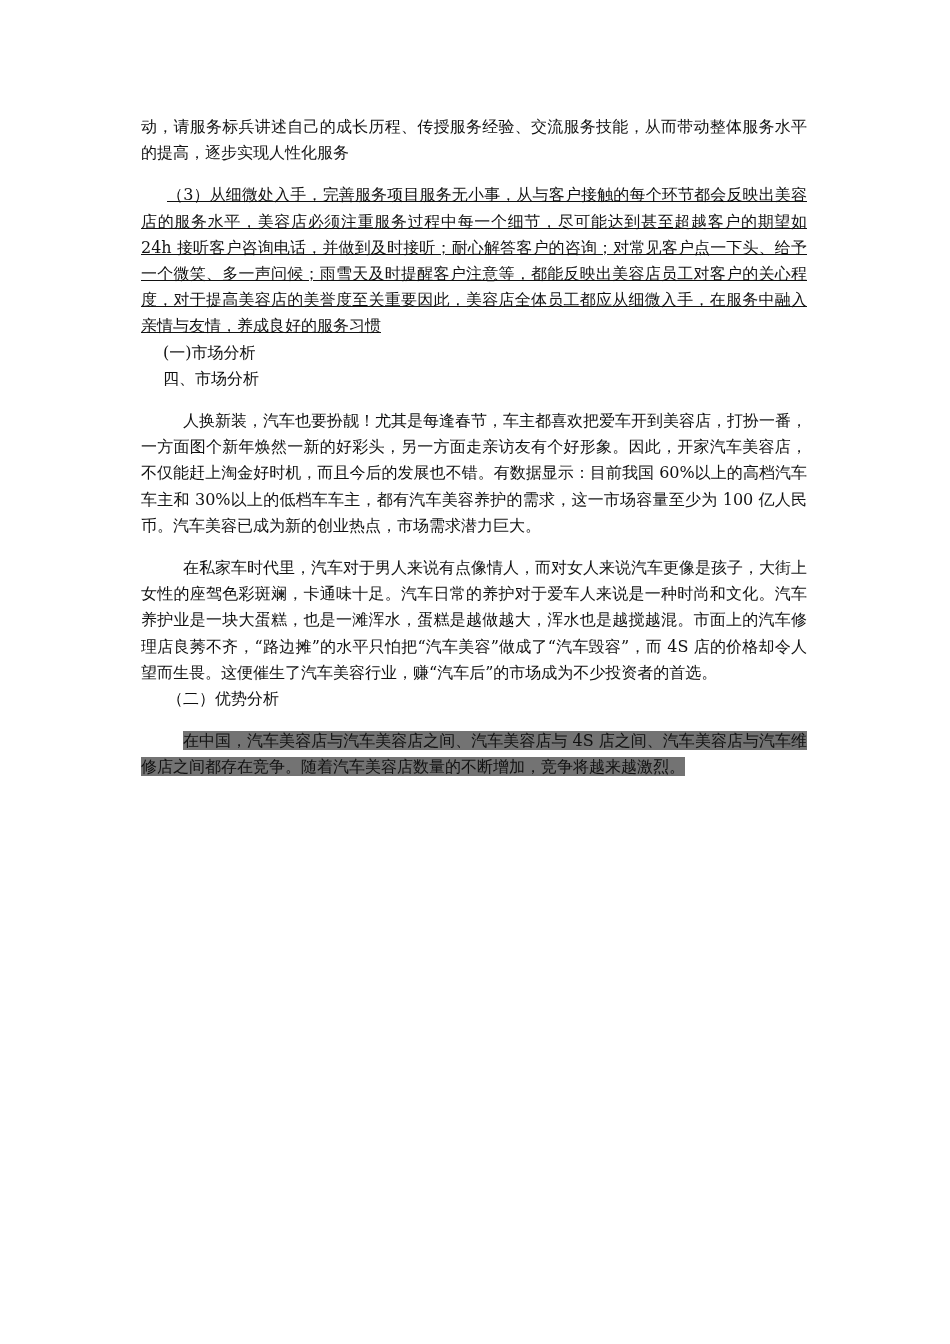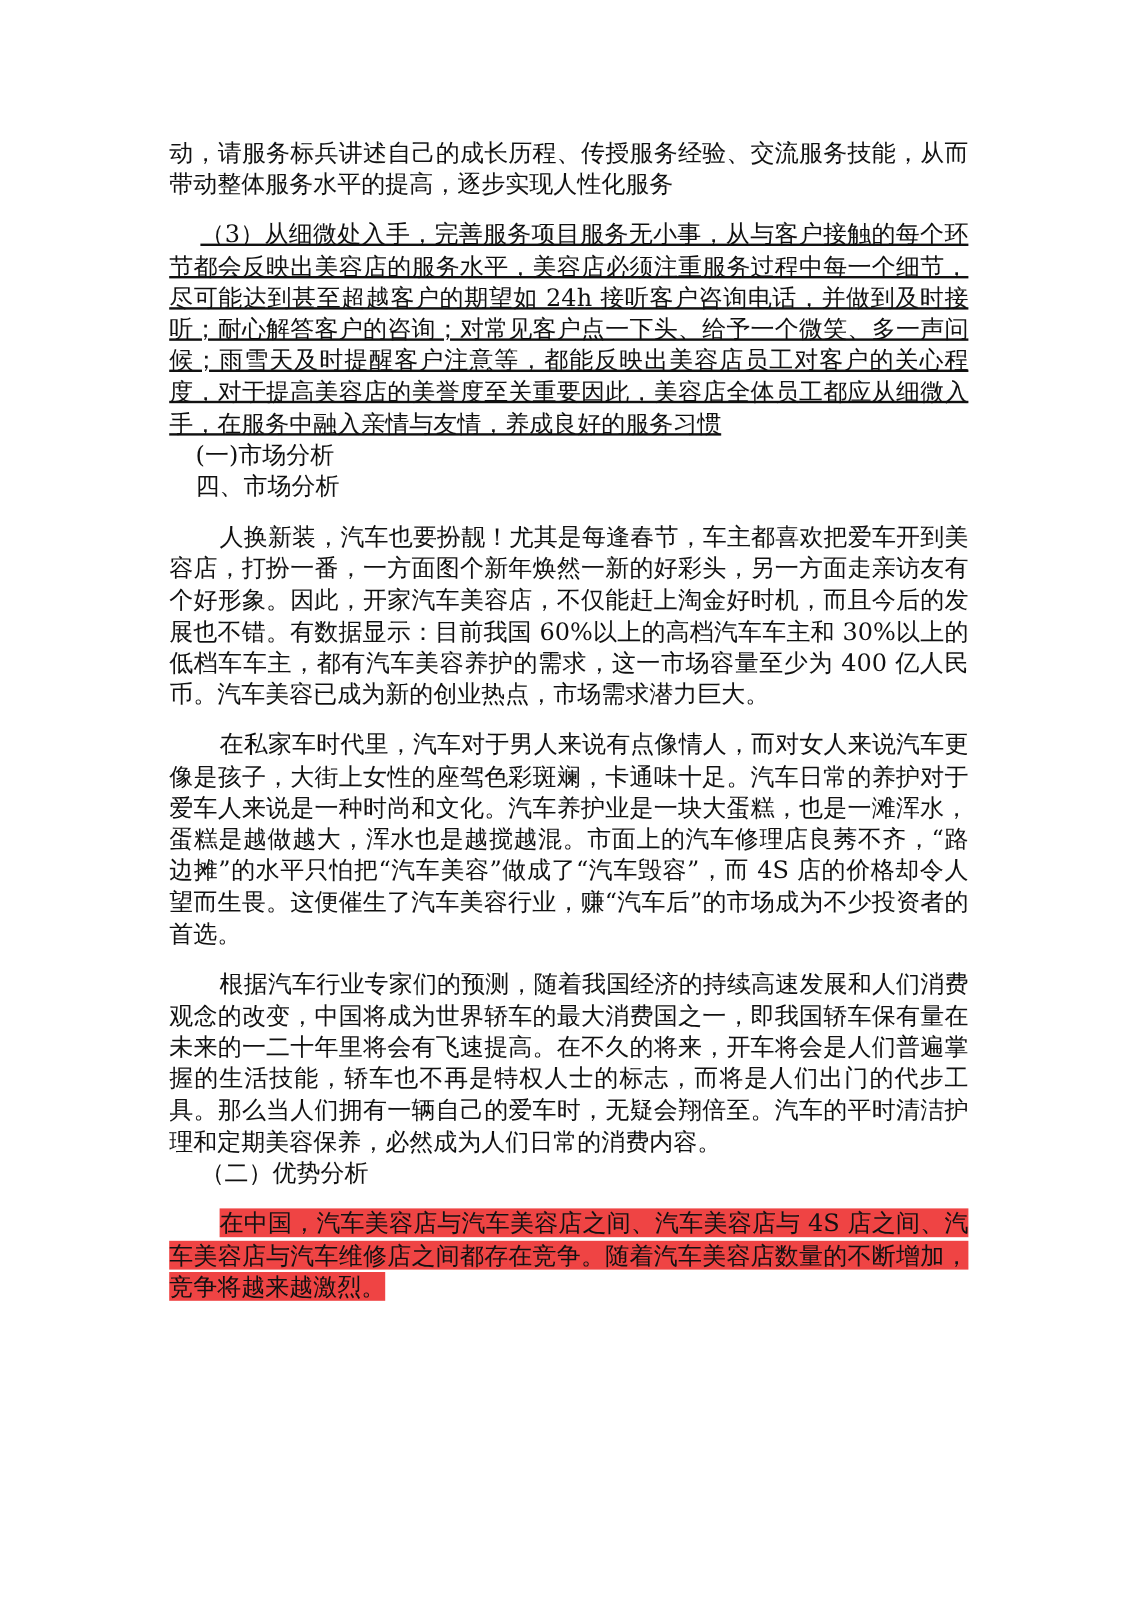--- a/index.html
+++ b/index.html
@@ -1,47 +1,46 @@
 <!DOCTYPE html>
 <html><head>
   <meta charset="utf-8">
   <style>
     html, body { margin: 0; padding: 0; background: #ffffff; }
     body { width: 950px; height: 1344px; position: relative; overflow: hidden; }
     .page {
       position: absolute; left: 141px; top: 114px; width: 666px;
       font-family: "DejaVu Serif", "Liberation Serif", serif;
-      color: #111111; font-size: 20px; line-height: 26.2px;
+      color: #111111; font-size: 16px; line-height: 26.2px;
       text-align: justify;
     }
     .p { margin: 0; }
     .indent { text-indent: 42px; }
     .indent-s { text-indent: 26px; text-decoration: underline; }
     .gap-s { margin-top: 14px; }
     .gap-m { margin-top: 16px; }
     .heading { margin: 0; }
     .h1 { padding-left: 22px; }
     .h2 { padding-left: 22px; }
     .h3 { padding-left: 26px; }
-    .hl { background: #ef4444; }
+    .hl { background: #737373; }
   </style>
 </head>
 <body>
 
 <div class="page">
   <p class="p">动，请服务标兵讲述自己的成长历程、传授服务经验、交流服务技能，从而带动整体服务水平的提高，逐步实现人性化服务</p>
 
   <p class="p indent-s gap-m">（3）从细微处入手，完善服务项目服务无小事，从与客户接触的每个环节都会反映出美容店的服务水平，美容店必须注重服务过程中每一个细节，尽可能达到甚至超越客户的期望如 24h 接听客户咨询电话，并做到及时接听；耐心解答客户的咨询；对常见客户点一下头、给予一个微笑、多一声问候；雨雪天及时提醒客户注意等，都能反映出美容店员工对客户的关心程度，对于提高美容店的美誉度至关重要因此，美容店全体员工都应从细微入手，在服务中融入亲情与友情，养成良好的服务习惯</p>
 
   <p class="heading h2 gap-s">(一)市场分析</p>
 
   <p class="heading h1 gap-m">四、市场分析</p>
 
-  <p class="p indent gap-m">人换新装，汽车也要扮靓！尤其是每逢春节，车主都喜欢把爱车开到美容店，打扮一番，一方面图个新年焕然一新的好彩头，另一方面走亲访友有个好形象。因此，开家汽车美容店，不仅能赶上淘金好时机，而且今后的发展也不错。有数据显示：目前我国 60%以上的高档汽车车主和 30%以上的低档车车主，都有汽车美容养护的需求，这一市场容量至少为 400 亿人民币。汽车美容已成为新的创业热点，市场需求潜力巨大。</p>
+  <p class="p indent gap-m">人换新装，汽车也要扮靓！尤其是每逢春节，车主都喜欢把爱车开到美容店，打扮一番，一方面图个新年焕然一新的好彩头，另一方面走亲访友有个好形象。因此，开家汽车美容店，不仅能赶上淘金好时机，而且今后的发展也不错。有数据显示：目前我国 60%以上的高档汽车车主和 30%以上的低档车车主，都有汽车美容养护的需求，这一市场容量至少为 100 亿人民币。汽车美容已成为新的创业热点，市场需求潜力巨大。</p>
 
   <p class="p indent gap-m">在私家车时代里，汽车对于男人来说有点像情人，而对女人来说汽车更像是孩子，大街上女性的座驾色彩斑斓，卡通味十足。汽车日常的养护对于爱车人来说是一种时尚和文化。汽车养护业是一块大蛋糕，也是一滩浑水，蛋糕是越做越大，浑水也是越搅越混。市面上的汽车修理店良莠不齐，“路边摊”的水平只怕把“汽车美容”做成了“汽车毁容”，而 4S 店的价格却令人望而生畏。这便催生了汽车美容行业，赚“汽车后”的市场成为不少投资者的首选。</p>
 
-  <p class="p indent gap-m">根据汽车行业专家们的预测，随着我国经济的持续高速发展和人们消费观念的改变，中国将成为世界轿车的最大消费国之一，即我国轿车保有量在未来的一二十年里将会有飞速提高。在不久的将来，开车将会是人们普遍掌握的生活技能，轿车也不再是特权人士的标志，而将是人们出门的代步工具。那么当人们拥有一辆自己的爱车时，无疑会翔倍至。汽车的平时清洁护理和定期美容保养，必然成为人们日常的消费内容。</p>
 
   <p class="heading h3 gap-s">（二）优势分析</p>
 
   <p class="p indent gap-m"><span class="hl">在中国，汽车美容店与汽车美容店之间、汽车美容店与 4S 店之间、汽车美容店与汽车维修店之间都存在竞争。随着汽车美容店数量的不断增加，竞争将越来越激烈。</span></p>
 </div>
 
 </body></html>

